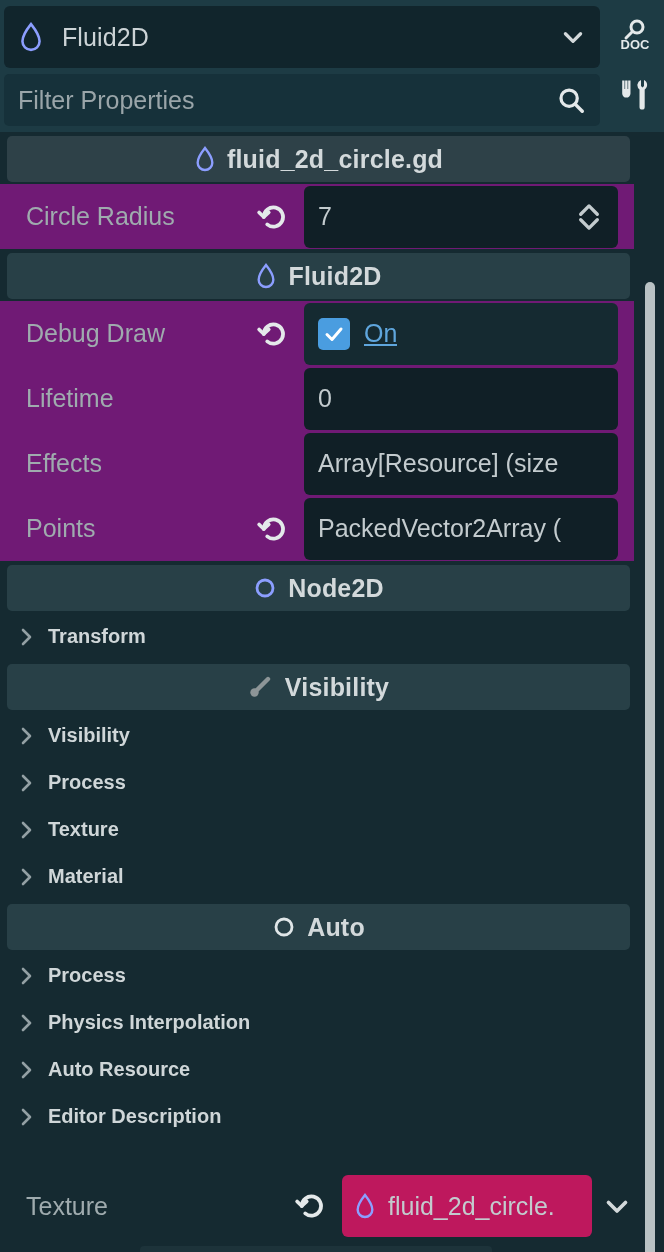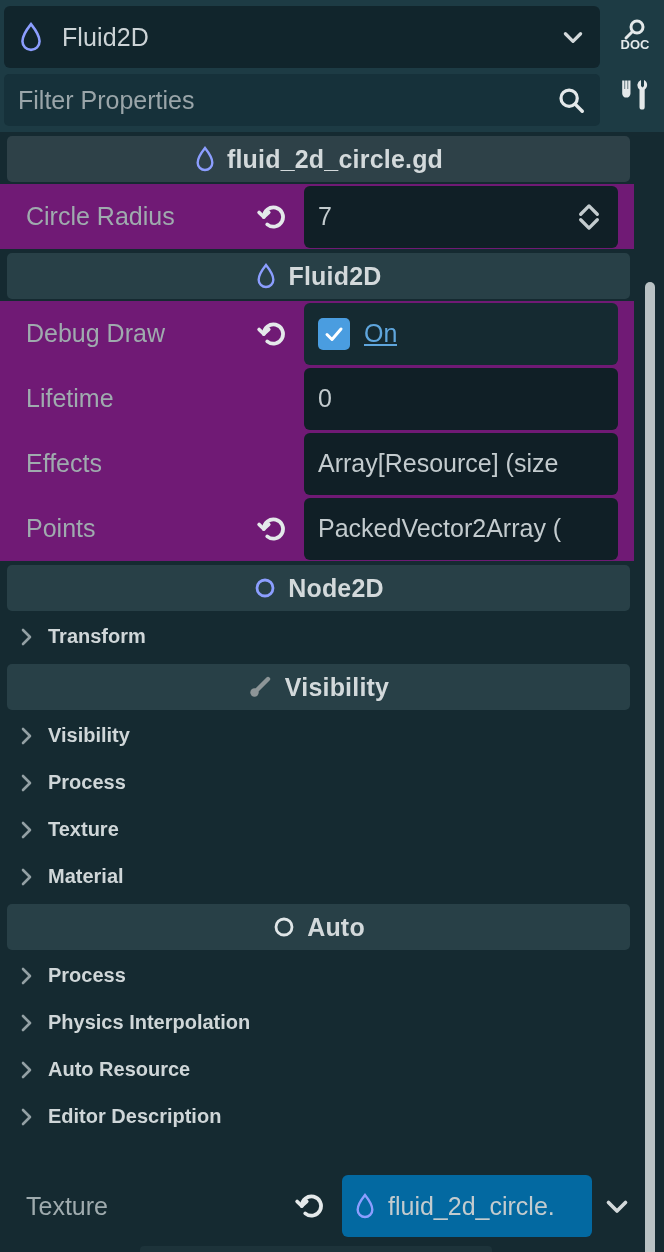--- a/index.html
+++ b/index.html
@@ -156,21 +156,21 @@
     position: absolute;
     left: 0; bottom: 15px;
     width: 634px;
     height: 62px;
     display: flex; align-items: center;
     padding-left: 26px;
     background: #152a31;
   }
   .script-field {
     width: 250px; height: 62px;
-    background: #0369a1;
+    background: #be185d;
     border-radius: 6px;
     display: flex; align-items: center;
     padding: 0 12px;
     gap: 12px;
     overflow: hidden;
     flex: none;
   }
   .script-name { font-size: 25px; color: #c3cbce; white-space: nowrap; }
 
   

